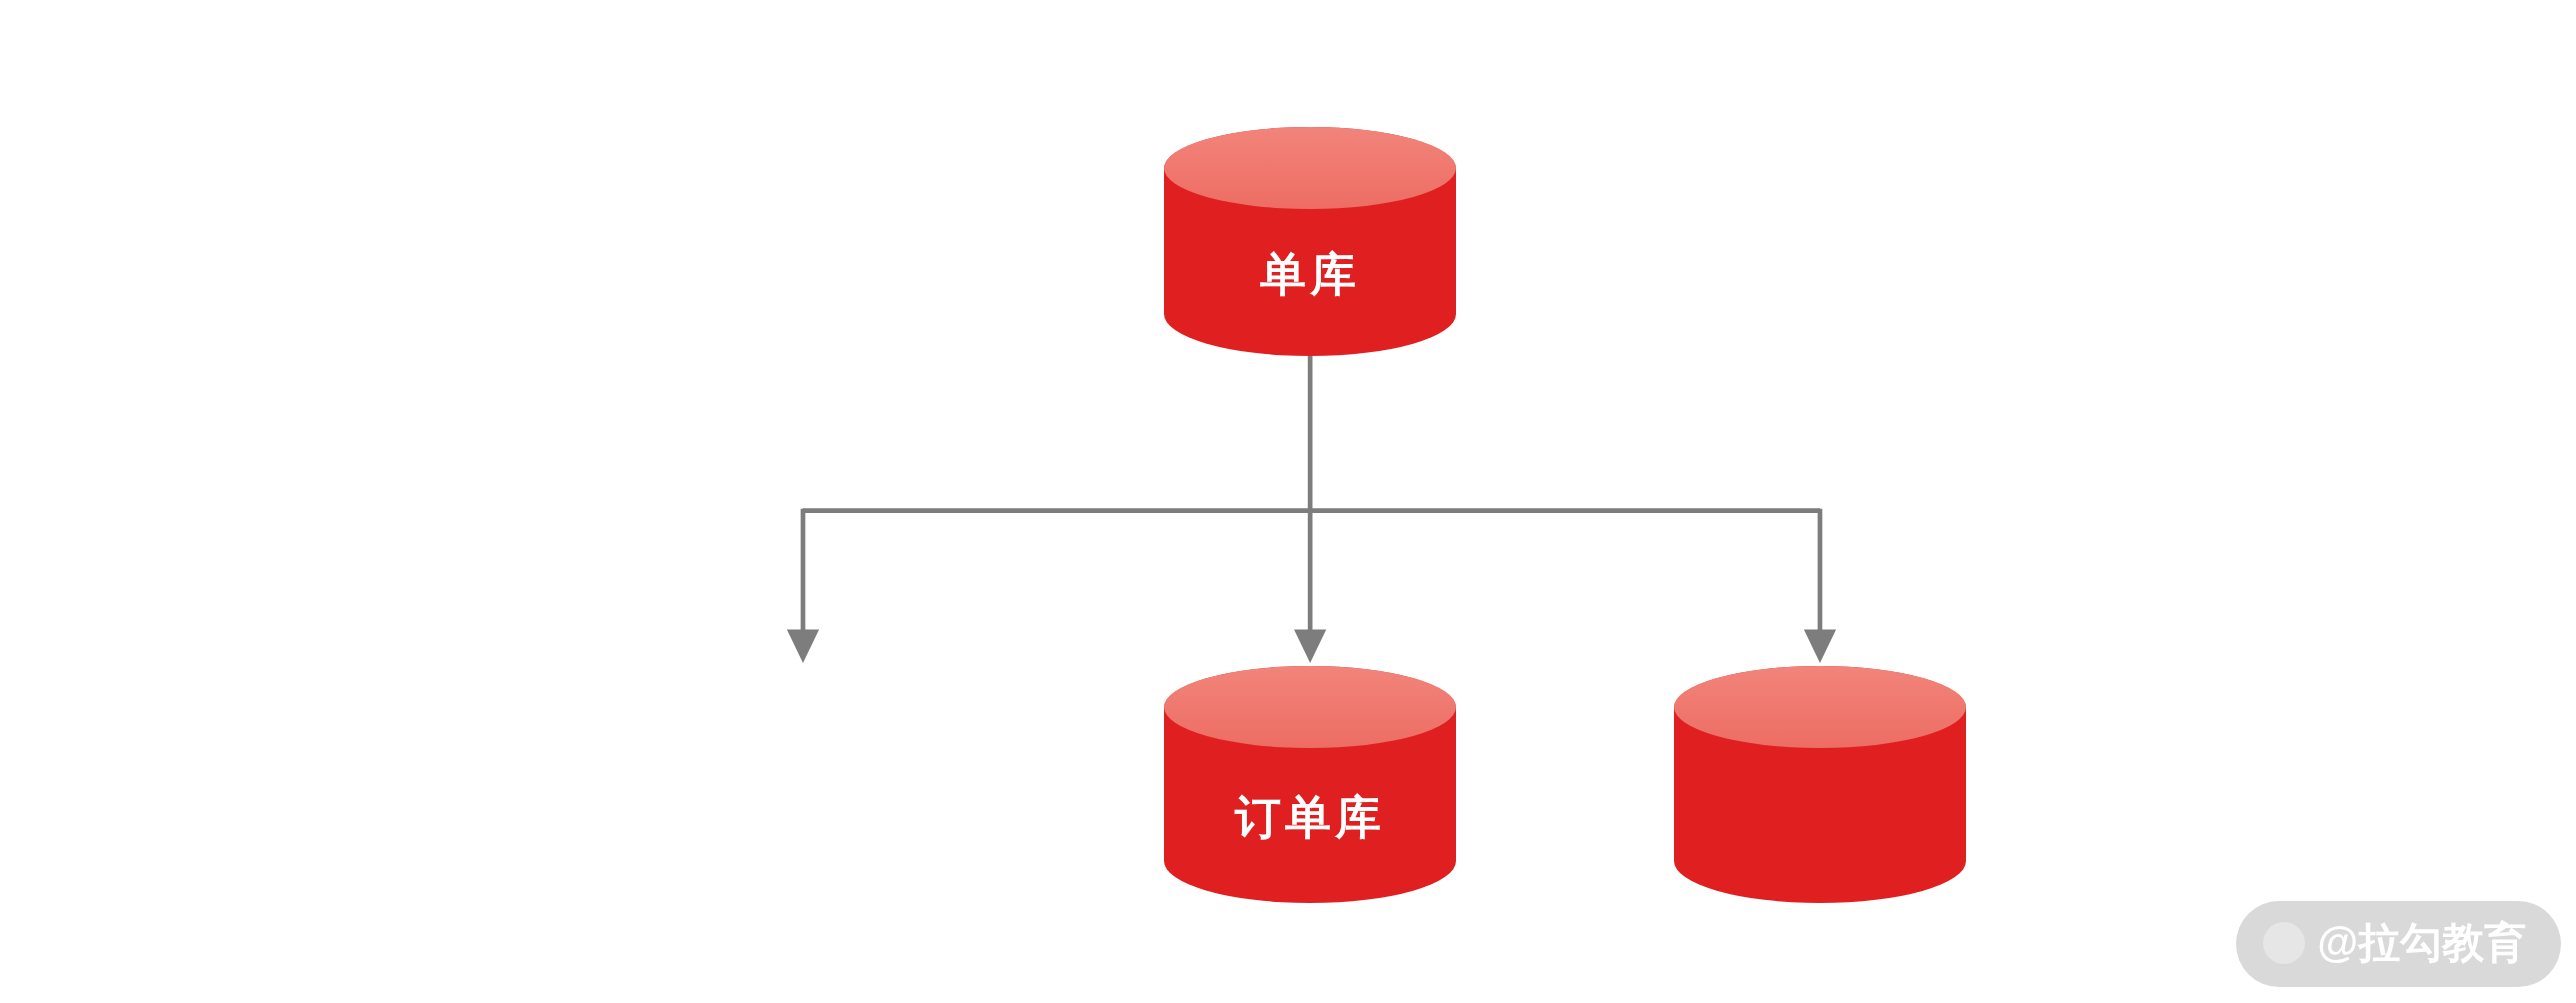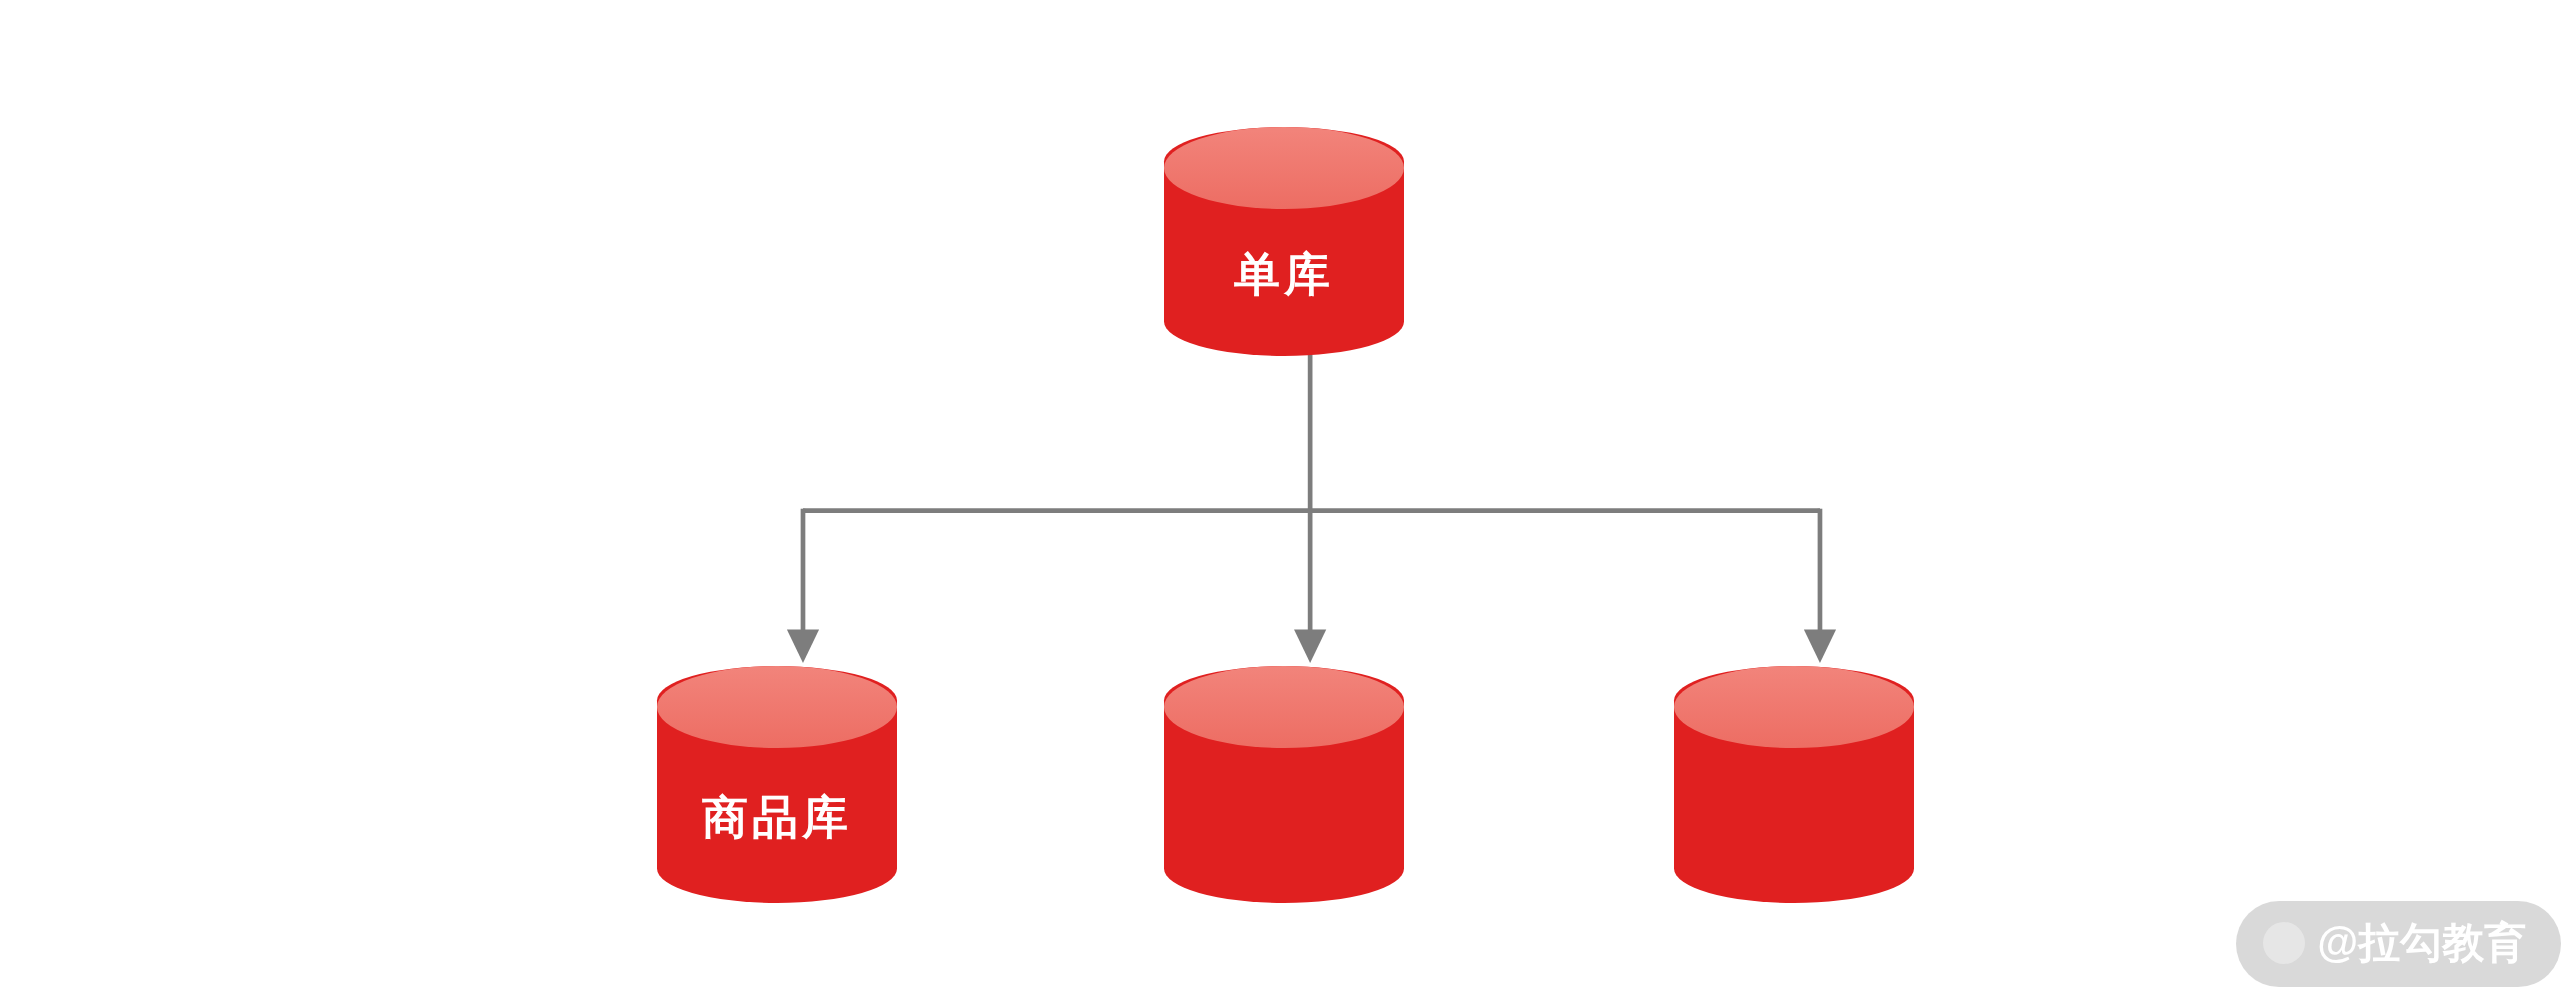--- a/index.html
+++ b/index.html
@@ -18,21 +18,21 @@
   .connectors {
     position: absolute;
     left: 0;
     top: 0;
     width: 2576px;
     height: 1004px;
     pointer-events: none;
   }
   .cylinder {
     position: absolute;
-    width: 240px;
+    width: 292px;
   }
   .cyl-body {
     position: absolute;
     left: 0;
     top: 0;
     width: 100%;
     height: 100%;
     background: #e02020;
     border-radius: 146px / 42px;
   }
@@ -105,29 +105,25 @@
     <polygon points="1929,938 1977,938 1953,988" fill="#7d7d7d"></polygon>
     <polygon points="2689,938 2737,938 2713,988" fill="#7d7d7d"></polygon>
   </svg>
 
   <div class="cylinder cyl-root">
     <div class="cyl-body"></div>
     <div class="cyl-top"></div>
     <div class="cyl-label">单库</div>
   </div>
 
-  <div class="cylinder cyl-child1">
-    <div class="cyl-body"></div>
-    <div class="cyl-top"></div>
-    <div class="cyl-label">商品库</div>
-  </div>
 
   <div class="cylinder cyl-child2">
     <div class="cyl-body"></div>
     <div class="cyl-top"></div>
+    <div class="cyl-label">订单库</div>
   </div>
 
   <div class="cylinder cyl-child3">
     <div class="cyl-body"></div>
     <div class="cyl-top"></div>
   </div>
 
   <div class="watermark">
     <span class="wm-dot"></span>
     <span>@拉勾教育</span>

